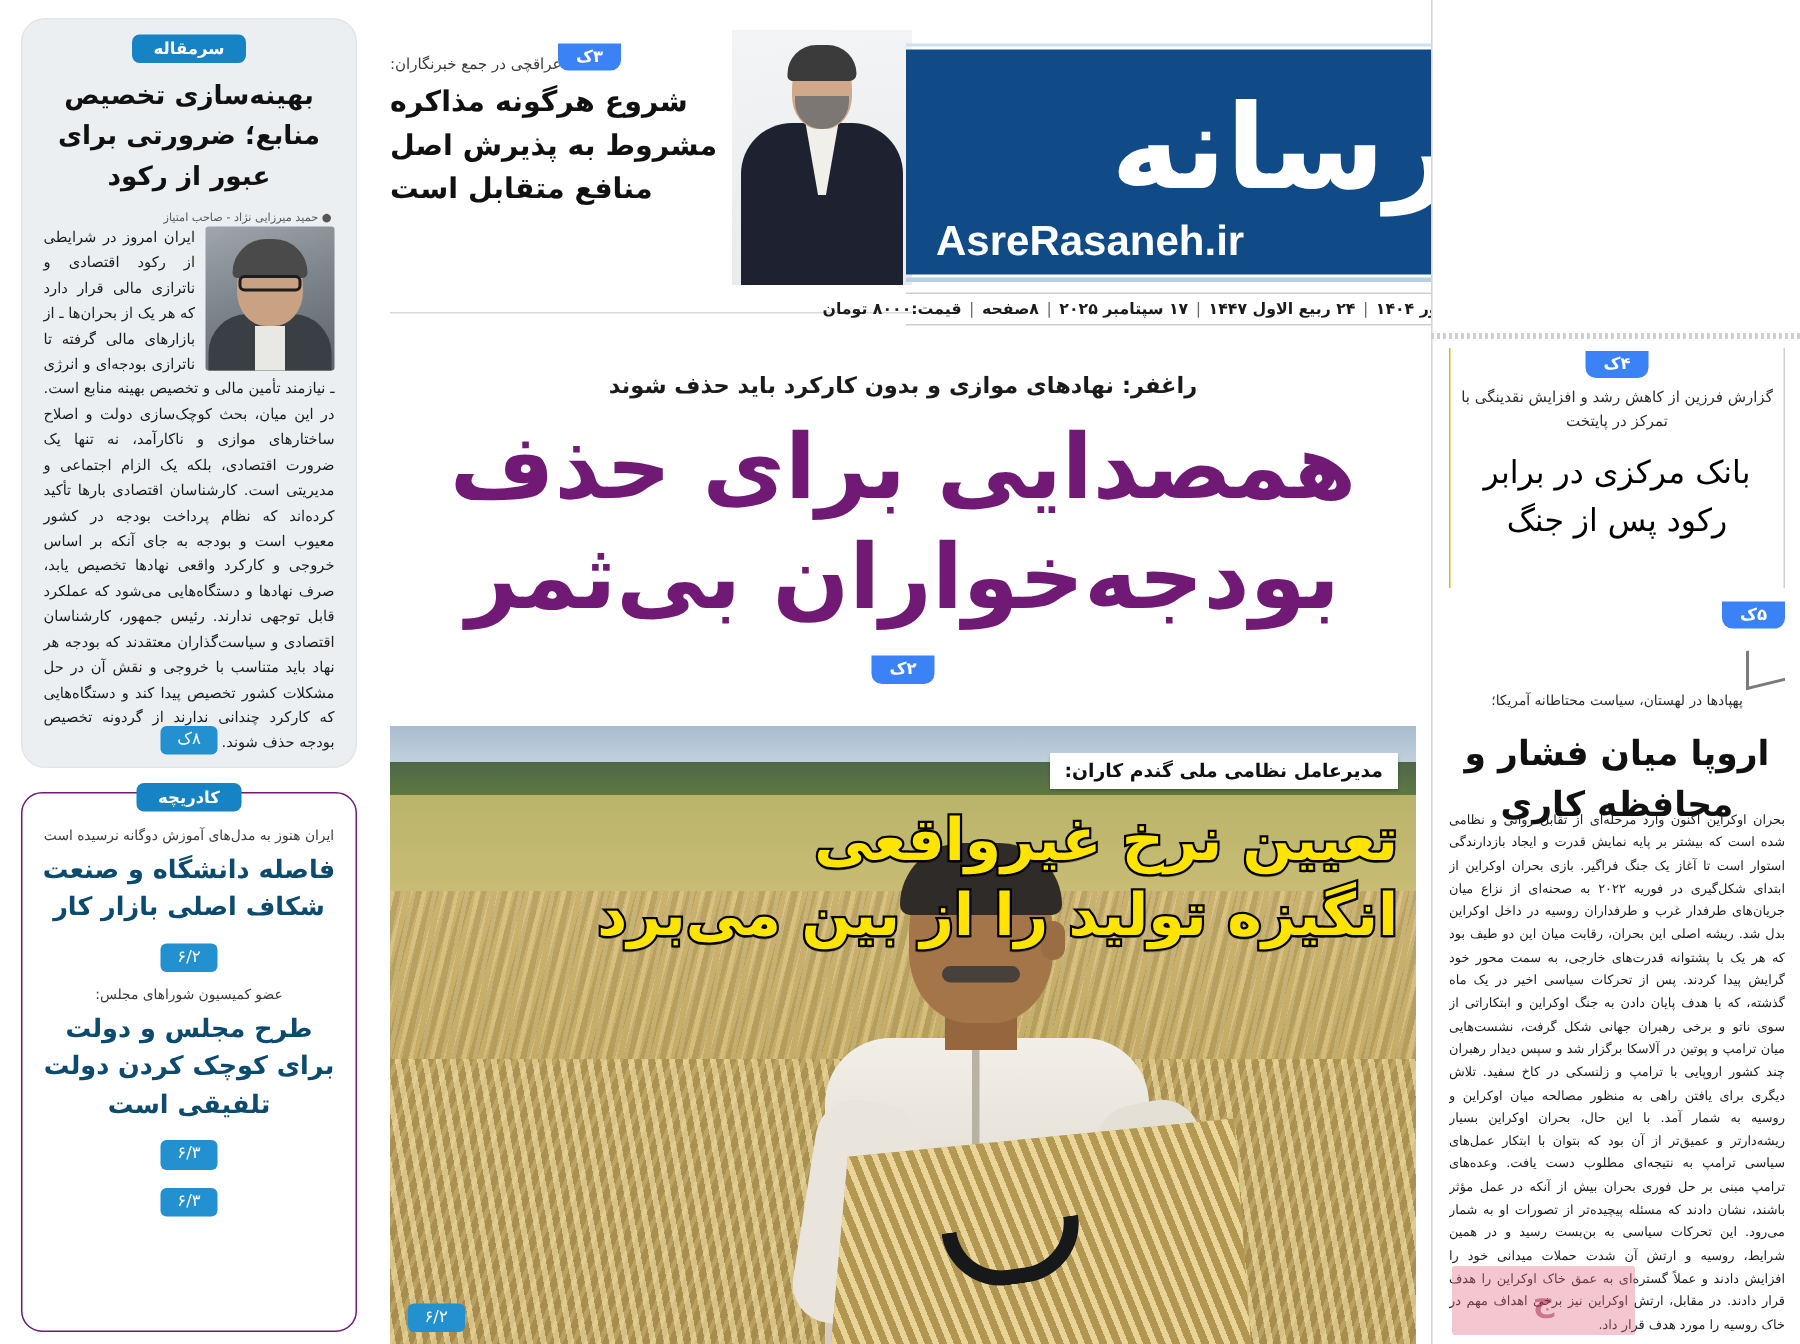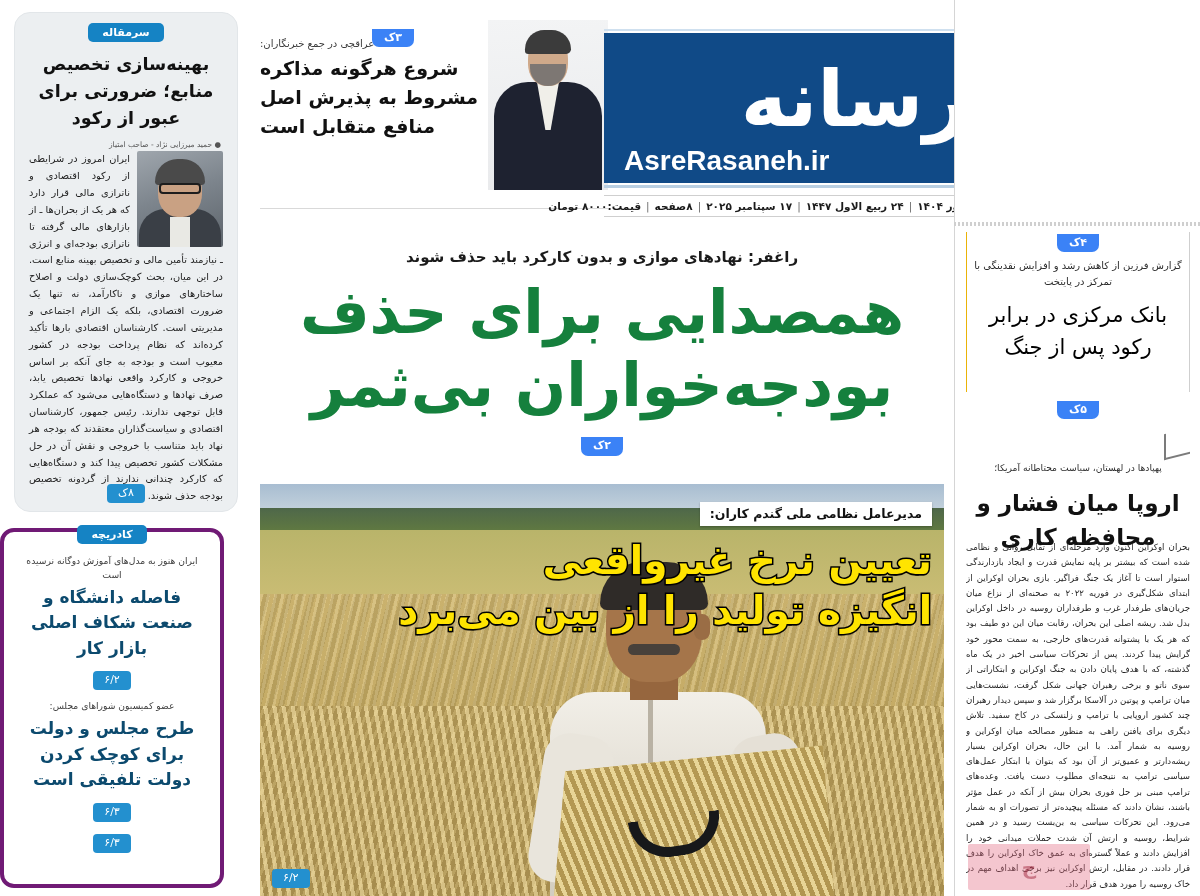--- a/index.html
+++ b/index.html
@@ -109,22 +109,22 @@
     font-size:9.8px;
     line-height:1.72;
     text-align:justify;
     color:#1c1c1c;
     direction:rtl;
   }
   .edit-foot { position:absolute; left:0; right:0; bottom:8px; text-align:center; }
 
   
   .kad-card {
-    position:absolute; left:0; top:528px; width:224px; height:360px;
-    border:4px solid #701a75;
+    position:absolute; left:14px; top:528px; width:224px; height:360px;
+    border:1px solid #701a75;
     border-radius:14px;
     background:#fff;
   }
   .kad-badge-wrap { position:absolute; left:0; right:0; top:-9px; text-align:center; }
   .kad-item { padding: 0 12px; text-align:center; }
   .kad-kicker { font-size:9.2px; color:#3b3b3b; line-height:1.5; margin-bottom:3px; }
   .kad-head { font-size:17px; font-weight:bold; line-height:1.5; color:#0c4a6e; }
   .kad-ref  { text-align:center; margin:7px 0 9px; }
 
   
@@ -200,21 +200,21 @@
   }
   .mast-info .sep { margin:0 5px; color:#6b6b6b; font-weight:normal; }
 
   
   .lead {
     position:absolute; left:8px; right:8px; top:248px; height:225px;
     text-align:center;
   }
   .lead-kicker { font-size:15px; font-weight:bold; color:#1b1b1b; margin-bottom:10px; }
   .lead-head {
-    font-size:60px; font-weight:bold; line-height:1.22; color:#15803d;
+    font-size:60px; font-weight:bold; line-height:1.22; color:#701a75;
     letter-spacing:-1px;
   }
   .lead-ref { margin-top:12px; }
 
   
   .photo-wrap {
     position:absolute; left:8px; right:8px; top:484px; bottom:0;
     overflow:hidden;
     background:#c8b070;
   }
@@ -489,21 +489,21 @@
 
     <div class="rc-box1">
       <div class="rc-badge-wrap">
         <span class="badge">۴ک</span>
       </div>
       <div class="rc-kicker">گزارش فرزین از کاهش رشد و افزایش نقدینگی با تمرکز در پایتخت</div>
       <div class="rc-head">بانک مرکزی در برابر رکود پس از جنگ</div>
     </div>
 
     <div class="rc-box2">
-      <div style="text-align:center">
+      <div style="text-align:right">
         <span class="badge">۵ک</span>
       </div>
       <div class="rc-arrow"></div>
       <div class="rc-kicker2">پهپادها در لهستان، سیاست محتاطانه آمریکا؛</div>
       <div class="rc-head2">اروپا میان فشار و محافظه کاری</div>
     </div>
 
     <div class="rc-body">بحران اوکراین اکنون وارد مرحله‌ای از تقابل روانی و نظامی شده است که بیشتر بر پایه نمایش قدرت و ایجاد بازدارندگی استوار است تا آغاز یک جنگ فراگیر. بازی بحران اوکراین از ابتدای شکل‌گیری در فوریه ۲۰۲۲ به صحنه‌ای از نزاع میان جریان‌های طرفدار غرب و طرفداران روسیه در داخل اوکراین بدل شد. ریشه اصلی این بحران، رقابت میان این دو طیف بود که هر یک با پشتوانه قدرت‌های خارجی، به سمت محور خود گرایش پیدا کردند. پس از تحرکات سیاسی اخیر در یک ماه گذشته، که با هدف پایان دادن به جنگ اوکراین و ابتکاراتی از سوی ناتو و برخی رهبران جهانی شکل گرفت، نشست‌هایی میان ترامپ و پوتین در آلاسکا برگزار شد و سپس دیدار رهبران چند کشور اروپایی با ترامپ و زلنسکی در کاخ سفید. تلاش دیگری برای یافتن راهی به منظور مصالحه میان اوکراین و روسیه به شمار آمد. با این حال، بحران اوکراین بسیار ریشه‌دارتر و عمیق‌تر از آن بود که بتوان با ابتکار عمل‌های سیاسی ترامپ به نتیجه‌ای مطلوب دست یافت. وعده‌های ترامپ مبنی بر حل فوری بحران بیش از آنکه در عمل مؤثر باشند، نشان دادند که مسئله پیچیده‌تر از تصورات او به شمار می‌رود. این تحرکات سیاسی به بن‌بست رسید و در همین شرایط، روسیه و ارتش آن شدت حملات میدانی خود را افزایش دادند و عملاً گستره‌ای به عمق خاک اوکراین را هدف قرار دادند. در مقابل، ارتش اوکراین نیز برخی اهداف مهم در خاک روسیه را مورد هدف قرار داد.</div>
 
     <div class="rc-watermark">

